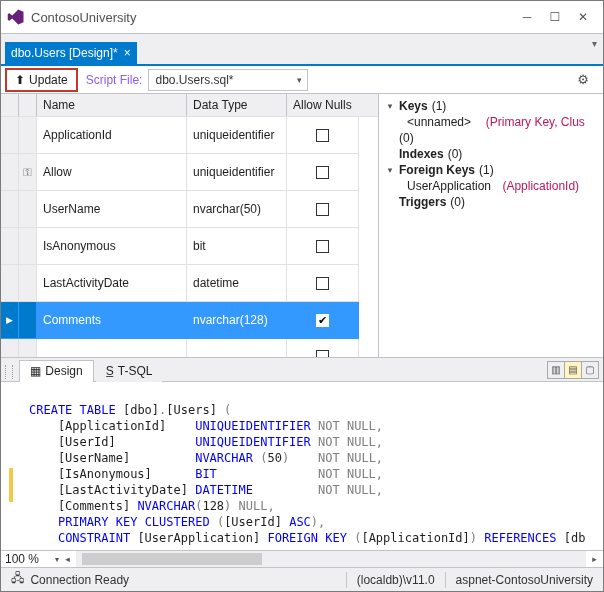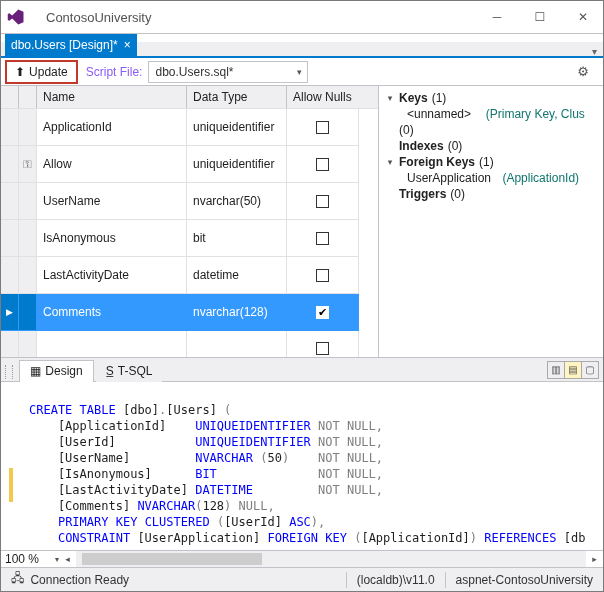--- a/index.html
+++ b/index.html
@@ -1,27 +1,27 @@
 <!DOCTYPE html>
 <html><head>
 <meta charset="utf-8">
 <style>
   * { box-sizing: border-box; }
   html, body { margin:0; padding:0; font-family: "Segoe UI", Tahoma, sans-serif; font-size:12px; color:#1e1e1e; background:#fff; }
   .window { width:604px; height:592px; border:1px solid #7a7a7a; display:flex; flex-direction:column; position:relative; }
 
   
-  .titlebar { height:30px; display:flex; align-items:center; padding:16px 6px; border-bottom:1px solid #c2c3c9;gap:15px; }
+  .titlebar { height:30px; display:flex; align-items:center; padding:16px 6px; border-bottom:1px solid #c2c3c9; }
   .titlebar .vsicon { width:18px; height:18px; margin-right:6px; position:relative; }
   .titlebar .vsicon svg { width:18px; height:18px; }
   .titlebar .title { flex:1; color:#525252; font-size:13px; }
   .winbtn { width:28px; height:20px; display:flex; align-items:center; justify-content:center; color:#555; }
 
   
-  .doctabs { height:16px; background:#efeff2; display:flex; align-items:flex-end; border-bottom:2px solid #007acc; padding-left:4px; position:relative;margin-top:8px; }
+  .doctabs { height:32px; background:#efeff2; display:flex; align-items:flex-end; border-bottom:2px solid #007acc; padding-left:4px; position:relative; }
   .doctab { background:#007acc; color:#fff; display:flex; align-items:center; height:22px; padding:0 6px; font-size:12px; gap:6px; }
   .doctab .x { font-size:12px; }
   .doctabs .scroll { position:absolute; right:6px; top:4px; color:#666; font-size:10px; }
 
   
   .toolbar { height:28px; display:flex; align-items:center; padding:0 4px; border-bottom:1px solid #c2c3c9; }
   .update-btn { display:flex; align-items:center; gap:4px; padding:2px 8px; border:2px solid #c0392b; height:24px; background:#fff; color:#222; }
   .update-btn .up { font-size:12px; }
   .toolbar .label { margin-left:8px; color:#8b5cf6; }
   .toolbar .scriptfile { margin-left:6px; display:flex; align-items:center; border:1px solid #c2c3c9; height:22px; padding:0 6px; width:160px; justify-content:space-between; color:#333; }
@@ -52,21 +52,21 @@
   .gridrow.new .name, .gridrow.new .dtype { color:#999; }
   .gridfill { flex:1; background:#fff; }
 
   
   .ctx { flex:1; padding:4px 6px; color:#222; overflow:hidden; }
   .ctx-row { display:flex; align-items:center; gap:4px; padding:1px 0; white-space:nowrap; }
   .ctx-row .exp { width:10px; text-align:center; font-size:9px; color:#555; }
   .ctx-row .lbl { }
   .ctx-row .count { }
   .ctx-sub { padding-left:22px; }
-  .ctx-row.gray .detail { color:#0f766e; }
+  .ctx-row.gray .detail { color:#be185d; }
 
   
   .splittabs { height:24px; display:flex; align-items:center; border-bottom:1px solid #c2c3c9; padding:0 4px; background:#efeff2; }
   .splittabs .grip { width:8px; height:14px; border-left:1px dotted #999; border-right:1px dotted #999; margin-right:6px; margin-top:4px; }
   .splittab { display:flex; align-items:center; gap:4px; padding:3px 10px; background:#fff; border:1px solid #c2c3c9; border-bottom:0; margin-right:2px; height:22px; margin-top:2px; }
   .splittab.inactive { background:#efeff2; border-top:0;border-left:0;border-right:0; }
   .splittabs .icons { margin-left:auto; display:flex; gap:0; }
   .tabicon { width:18px; height:18px; border:1px solid #aaa; display:flex; align-items:center; justify-content:center; font-size:10px; color:#555; margin-left:-1px; background:#efeff2; }
   .tabicon.active { background:#fff4c2; }
 

